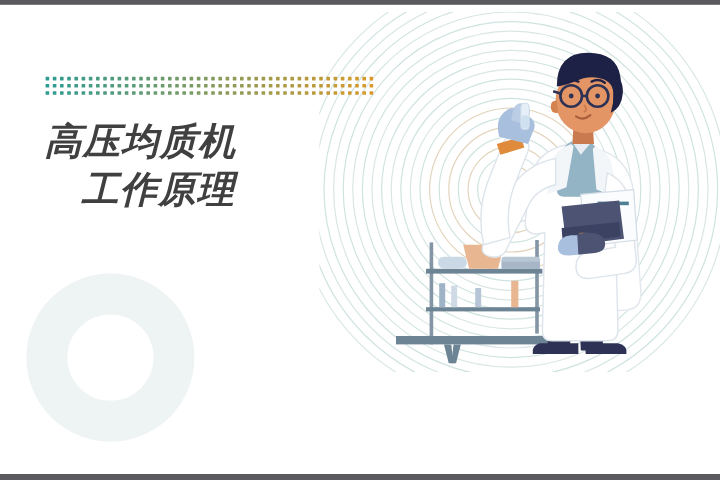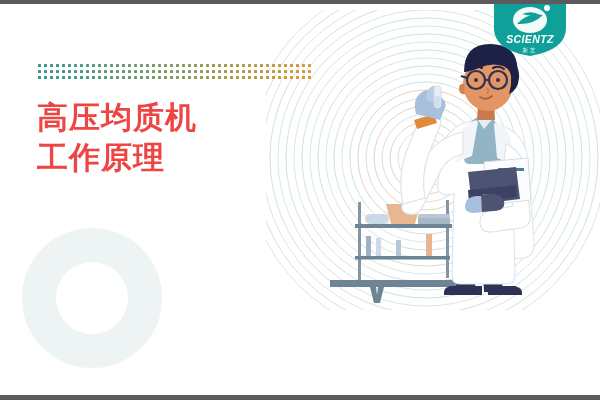--- a/index.html
+++ b/index.html
@@ -45,21 +45,21 @@
   
   .headline{
     position:absolute;left:37px;top:98px;z-index:8;
     color:#12a5a3;
     font-weight:bold;
     font-size:31px;
     line-height:40px;
     letter-spacing:1px;
     white-space:nowrap;
   }
-  .headline .l2{display:block;}
+  .headline .l2{display:block;margin-left:31px;}
 
   
   .caption-bar{
     position:absolute;left:0;top:292px;width:600px;height:103px;
     background:#03a3a3;z-index:30;
   }
   .caption-bar .caption-text{
     position:absolute;left:27px;top:36px;
     color:#ffffff;font-size:15px;font-weight:bold;letter-spacing:1.2px;
     white-space:nowrap;
@@ -254,21 +254,21 @@
         <span class="dot" style="background: rgb(194, 154, 57);"></span>
         <span class="dot" style="background: rgb(198, 154, 54);"></span>
         <span class="dot" style="background: rgb(202, 154, 52);"></span>
         <span class="dot" style="background: rgb(206, 154, 50);"></span>
         <span class="dot" style="background: rgb(209, 154, 48);"></span>
         <span class="dot" style="background: rgb(213, 154, 45);"></span>
         <span class="dot" style="background: rgb(217, 154, 43);"></span>
       </div>
     </div>
 
-  <div class="headline" style="color: #ef4444;">
+  <div class="headline" style="color: #404040; font-style: italic;">
     <span class="l1">高压均质机</span>
     <span class="l2">工作原理</span>
   </div>
 
   <div class="illus">
     <svg width="300" height="275" viewBox="0 0 300 275" aria-hidden="true">
 
       <g>
 
         <rect x="58" y="174" width="3" height="85" fill="#8496a6"></rect>
@@ -359,27 +359,14 @@
         <path d="M170 40 q6 -3 12 0" stroke="#1c2145" stroke-width="2" fill="none" stroke-linecap="round"></path>
         <path d="M193 40 q6 -3 11 1" stroke="#1c2145" stroke-width="2" fill="none" stroke-linecap="round"></path>
 
         <path d="M187 60 q3 3 0 5" stroke="#c97b4f" stroke-width="1.6" fill="none" stroke-linecap="round"></path>
         <path d="M180 69 q6 4 12 -1" stroke="#a85f3a" stroke-width="1.8" fill="none" stroke-linecap="round"></path>
       </g>
     </svg>
   </div>
 
 
-  <div class="logo">
-    <svg width="72" height="56" viewBox="0 0 72 56" aria-hidden="true">
-      <path d="M0 -14 L72 -14 L72 28 Q72 50 36 56 Q0 50 0 28 Z" fill="#10a09a"></path>
-      <g>
-        <ellipse cx="36" cy="20" rx="17" ry="13" fill="#ffffff" opacity="0.95"></ellipse>
-        <path d="M23 24 q10 -12 26 -9 q-10 10 -26 9 Z" fill="#10a09a"></path>
-        <path d="M28 14 q10 -4 18 1 q-9 2 -18 -1 Z" fill="#10a09a"></path>
-        <circle cx="53" cy="8" r="3" fill="#ffffff"></circle>
-      </g>
-      <text x="36" y="43" text-anchor="middle" font-family="'Liberation Sans',sans-serif" font-size="10.5" font-weight="bold" font-style="italic" fill="#ffffff" letter-spacing="0.4">SCIENTZ</text>
-      <text x="36" y="51.5" text-anchor="middle" font-family="'DejaVu Sans',sans-serif" font-size="5.5" fill="#ffffff" letter-spacing="2">新芝</text>
-    </svg>
-  </div>
 
 </div>
 
 </body></html>

